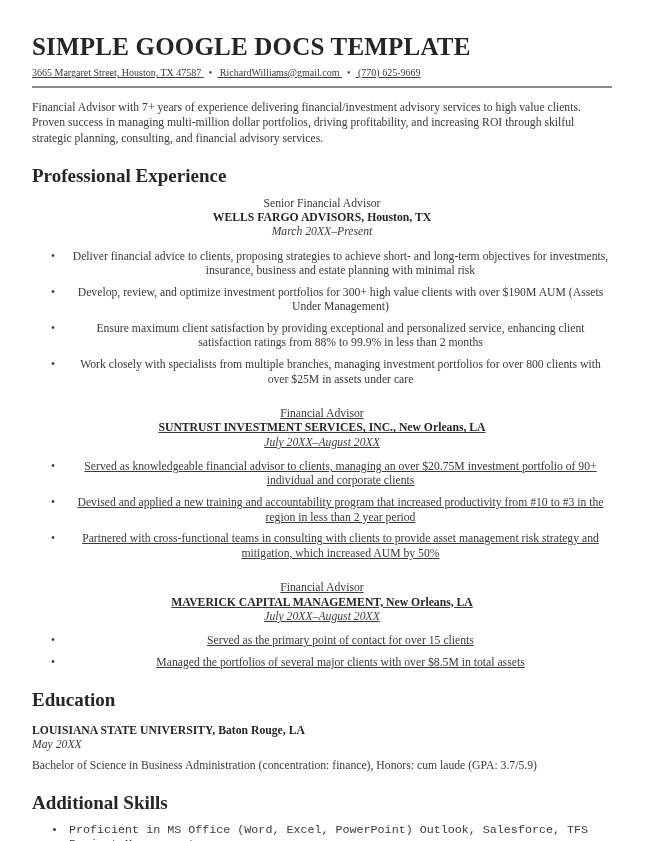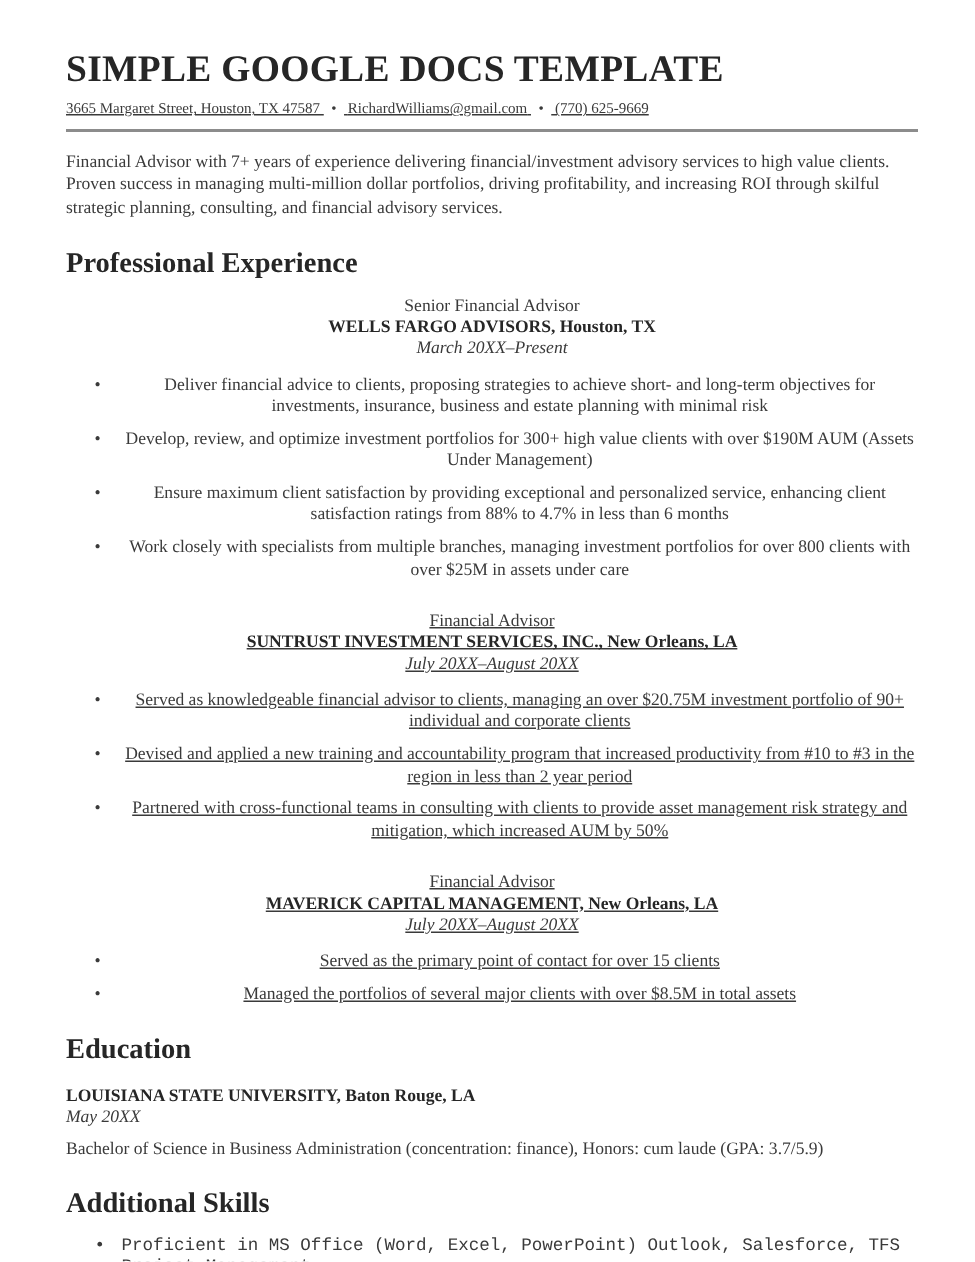--- a/index.html
+++ b/index.html
@@ -7,21 +7,21 @@
     --heading: #262626;
     --rule: #8c8c8c;
     --page-bg: #ffffff;
   }
   * { margin: 0; padding: 0; box-sizing: border-box; }
   html, body { background: var(--page-bg); }
   .page {
     width: 650px;
     height: 841px;
     background: var(--page-bg);
-    padding: 34px 38px 0 44px;
+    padding: 34px 38px 0 32px;
     font-family: "Liberation Serif", "DejaVu Serif", serif;
     color: var(--text);
     font-size: 11.7px;
     overflow: hidden;
   }
   h1 {
     font-size: 25px;
     line-height: 26px;
     font-weight: bold;
     letter-spacing: 0.2px;
@@ -101,21 +101,21 @@
   <section>
     <h2>Professional Experience</h2>
 
     <div class="job">
       <p class="job-title">Senior Financial Advisor</p>
       <p class="job-company">WELLS FARGO ADVISORS, Houston, TX</p>
       <p class="job-dates">March 20XX–Present</p>
       <ul class="bullets">
         <li>Deliver financial advice to clients, proposing strategies to achieve short- and long-term objectives for investments, insurance, business and estate planning with minimal risk</li>
         <li>Develop, review, and optimize investment portfolios for 300+ high value clients with over $190M AUM (Assets Under Management)</li>
-        <li>Ensure maximum client satisfaction by providing exceptional and personalized service, enhancing client satisfaction ratings from 88% to 4.7% in less than 6 months</li>
+        <li>Ensure maximum client satisfaction by providing exceptional and personalized service, enhancing client satisfaction ratings from 88% to 99.9% in less than 2 months</li>
         <li>Work closely with specialists from multiple branches, managing investment portfolios for over 800 clients with over $25M in assets under care</li>
       </ul>
     </div>
 
     <div class="job">
       <p class="job-title">Financial Advisor</p>
       <p class="job-company">SUNTRUST INVESTMENT SERVICES, INC., New Orleans, LA</p>
       <p class="job-dates">July 20XX–August 20XX</p>
       <ul class="bullets">
         <li>Served as knowledgeable financial advisor to clients, managing an over $20.75M investment portfolio of 90+ individual and corporate clients</li>

